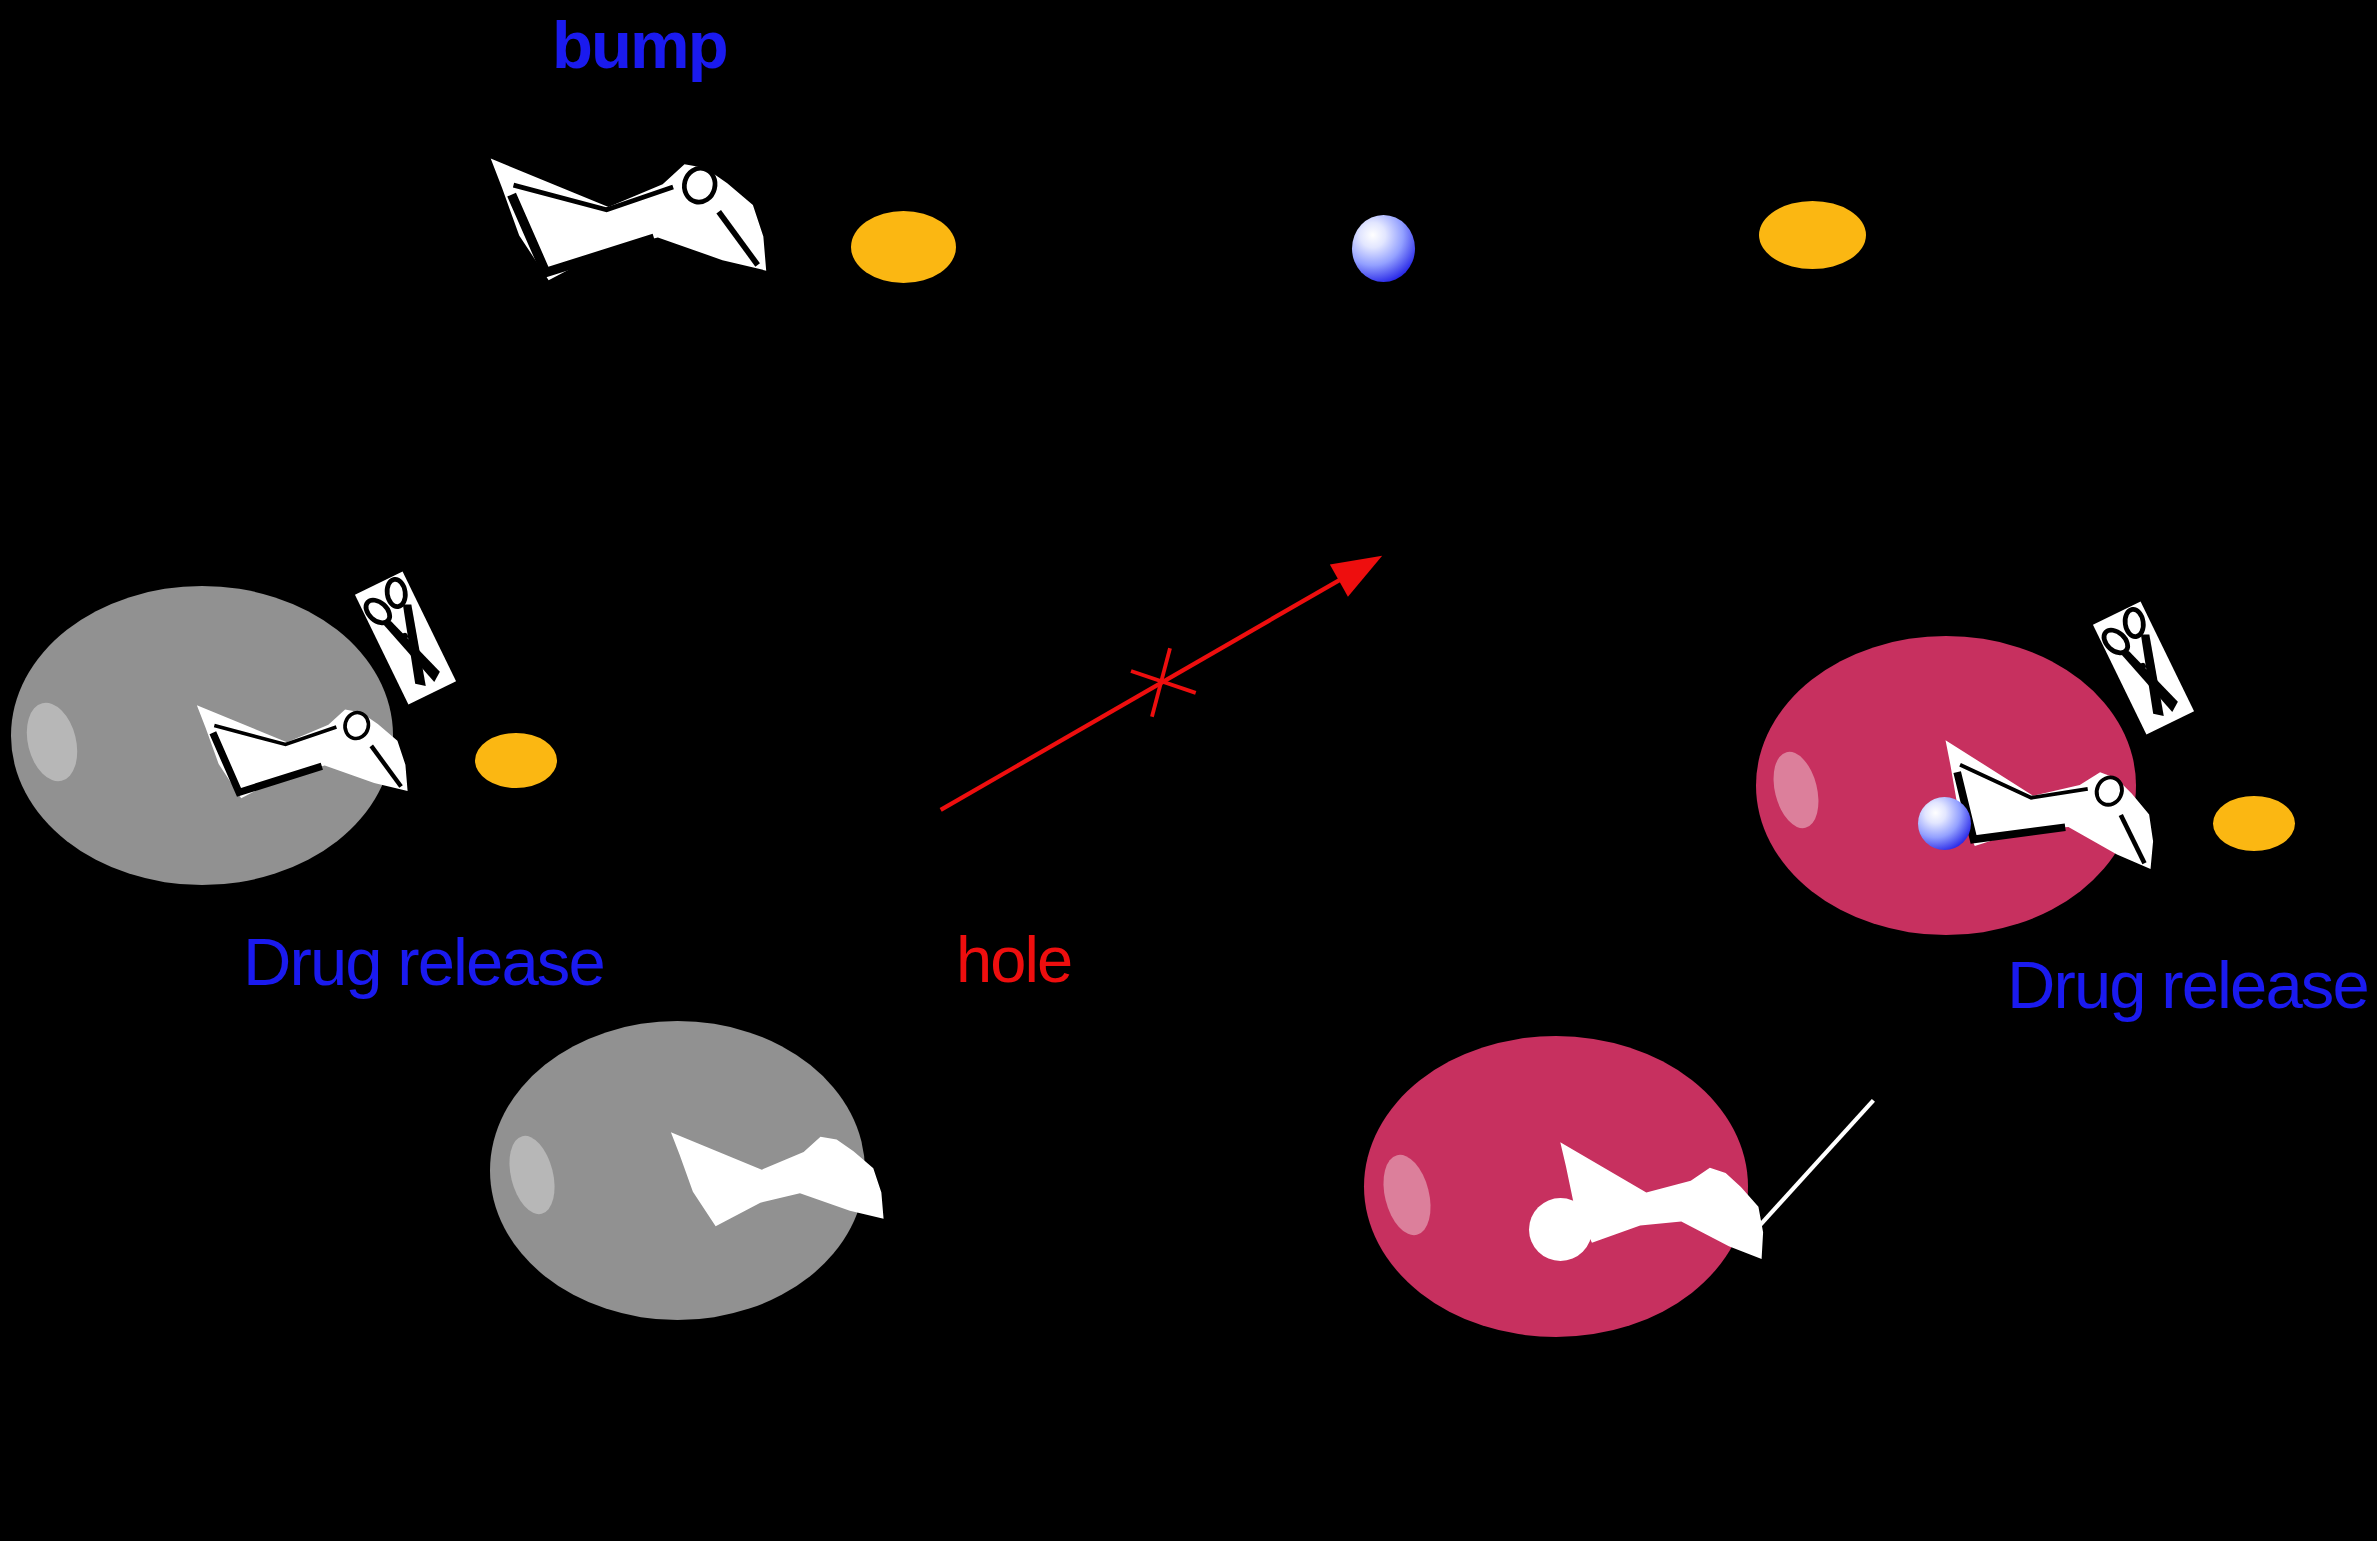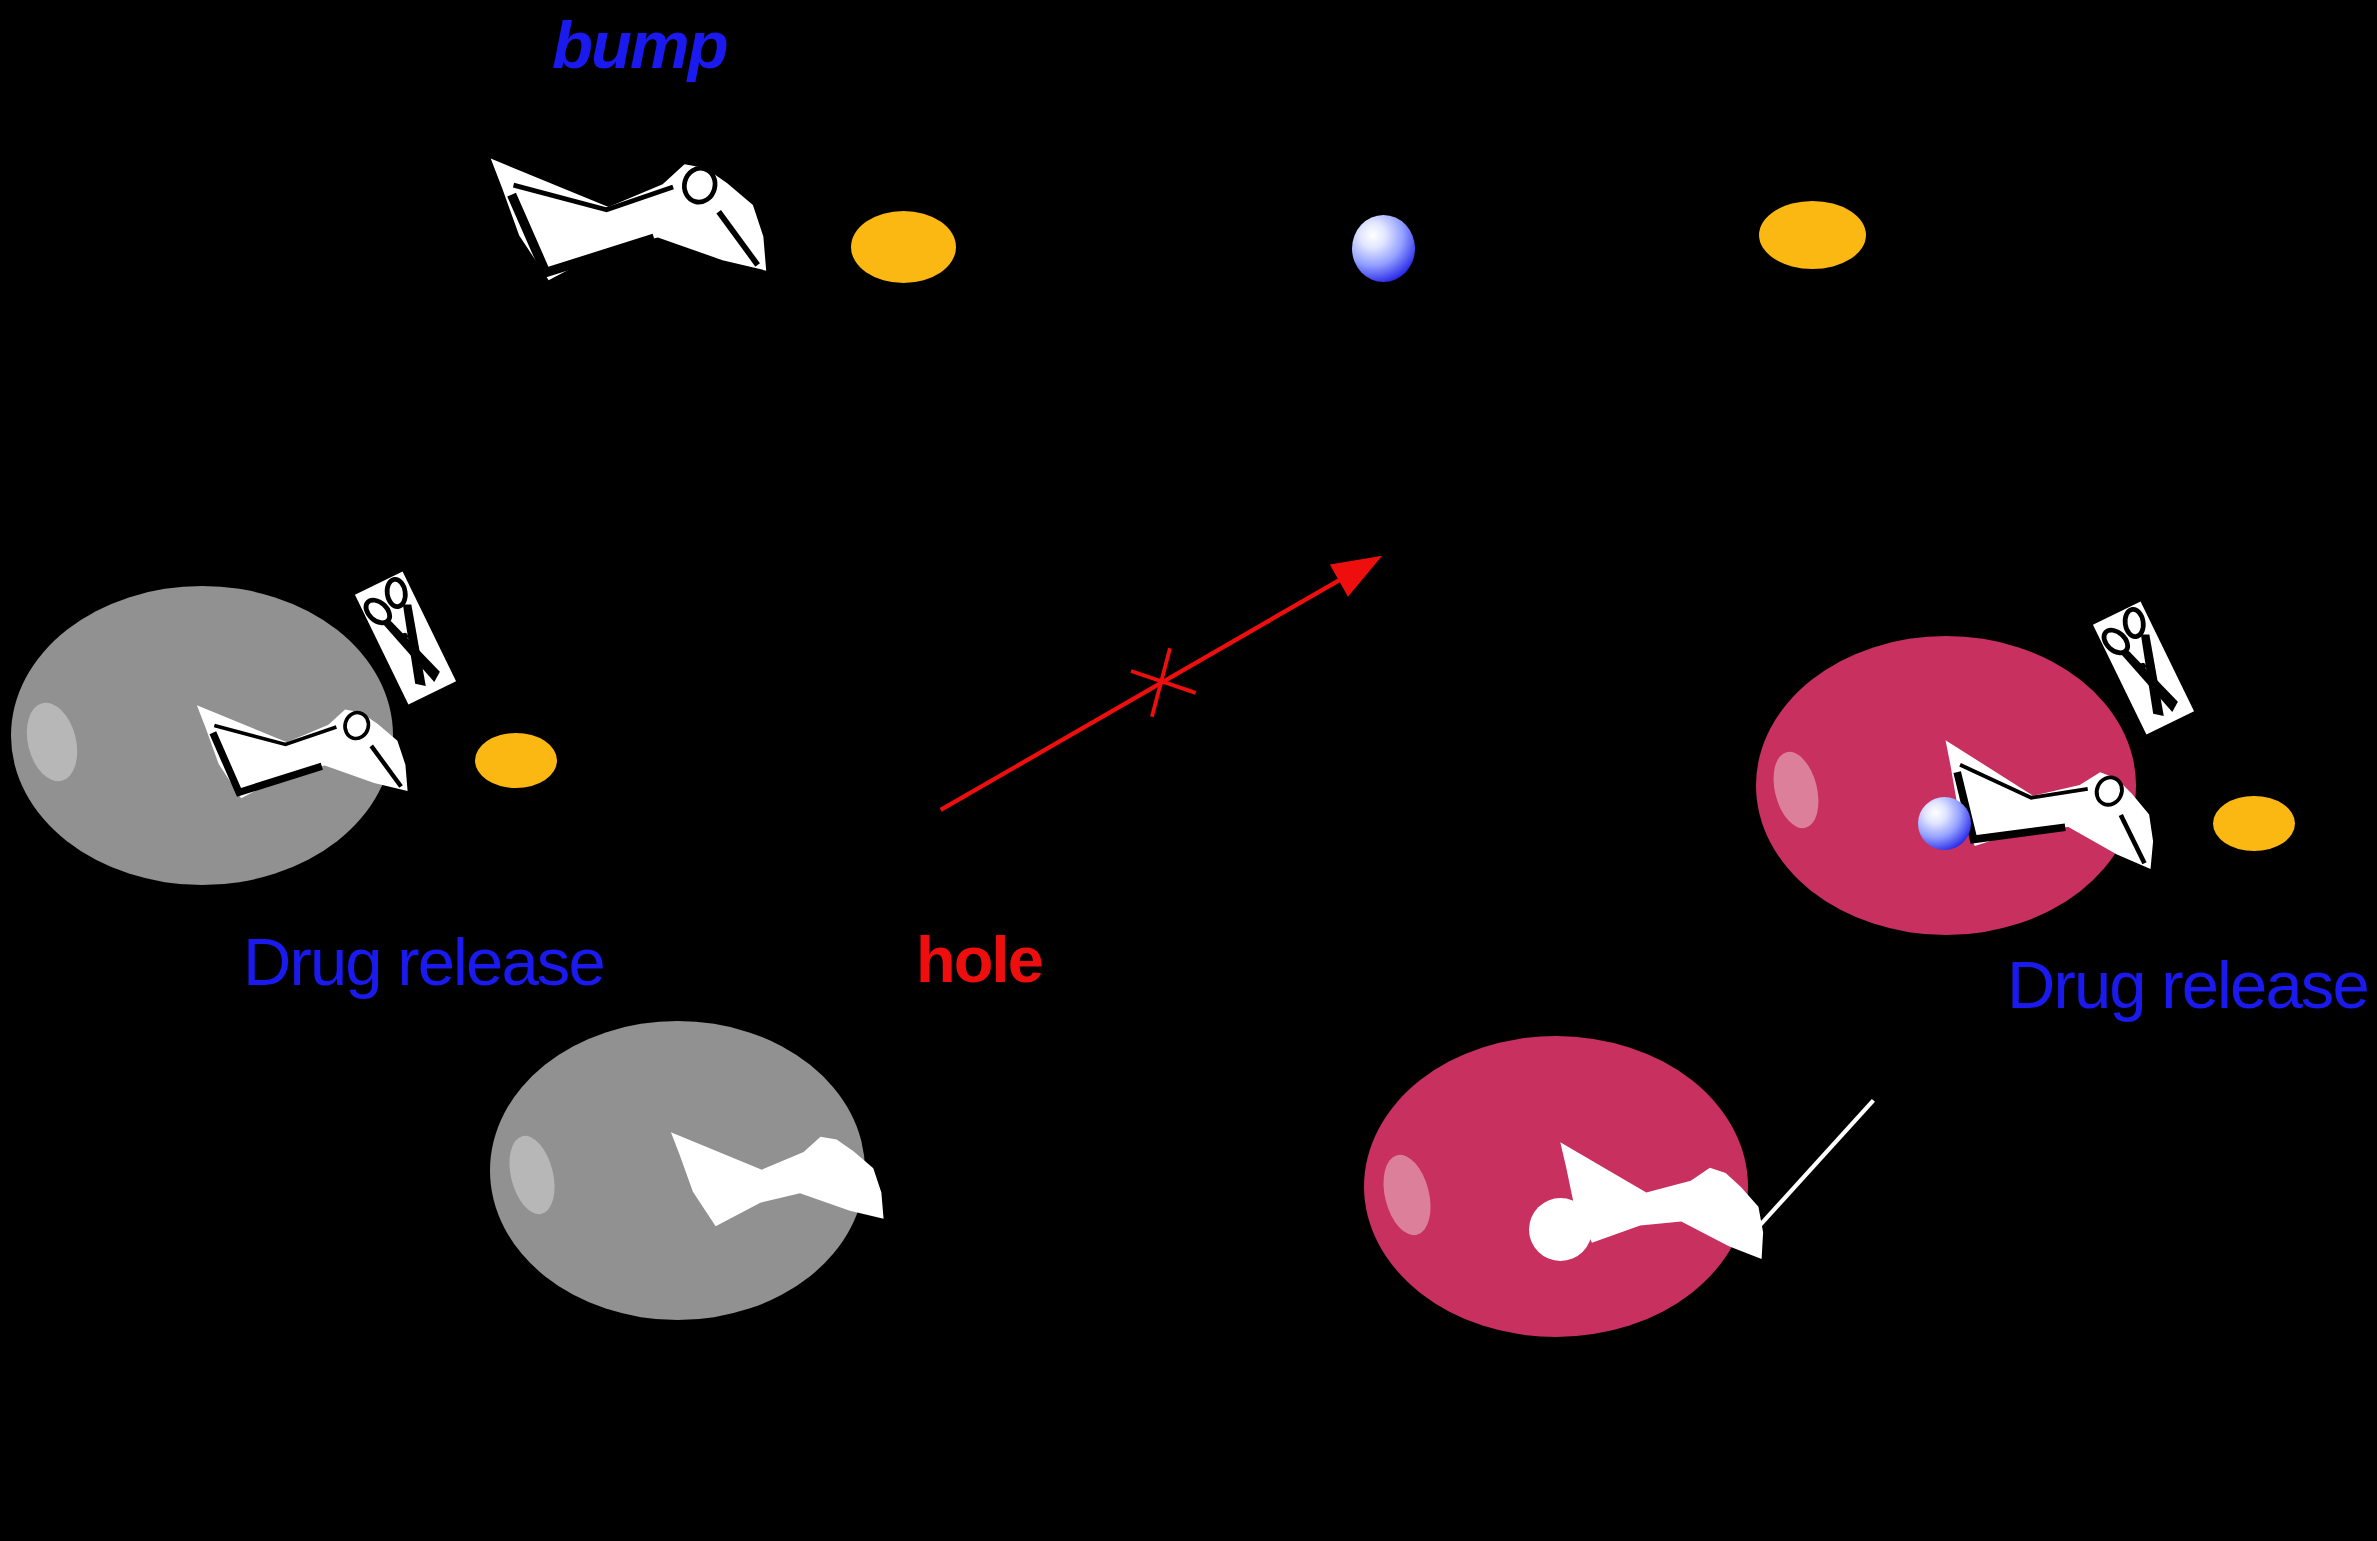--- a/index.html
+++ b/index.html
@@ -1,22 +1,22 @@
 <!DOCTYPE html>
 <html style="--background: #000000; --label-blue: #1a1aef; --label-red: #ee0e0e; --arrow-red: #ee0e0e; --cell-gray: #919191; --cell-gray-highlight: #b7b7b7; --cell-pink: #c7305f; --cell-pink-highlight: #dc7f9b; --ligand-orange: #fbb712; --protein-white: #ffffff; --drug-sphere-blue: #2b2be8;font-size:15px"><head>
 <meta charset="utf-8">
 <style>
   html,body{margin:0;padding:0;background:#000;}
   #stage{position:relative;width:2378px;height:1542px;background:var(--background,#000);overflow:hidden;
          font-family:"Liberation Sans","DejaVu Sans",sans-serif;}
   .abs{position:absolute;}
   .label{white-space:nowrap;line-height:1;letter-spacing:-1.9px;}
   .label-blue{color:var(--label-blue,#1a1aef);}
-  .label-red{color:var(--label-red,#ee0e0e);font-weight:bold;}
-  .bold{font-weight:bold;font-style:italic;}
+  .label-red{color:var(--label-red,#ee0e0e);font-weight:normal;margin-left:40px;}
+  .bold{font-weight:bold;}
   .cell{border-radius:50%;}
   .cell-gray{background:var(--cell-gray,#919191);}
   .cell-pink{background:var(--cell-pink,#c7305f);}
   .cell-hi{border-radius:50%;}
   .cell-hi-gray{background:var(--cell-gray-highlight,#b7b7b7);}
   .cell-hi-pink{background:var(--cell-pink-highlight,#dc7f9b);}
   .ligand{border-radius:50%;background:var(--ligand-orange,#fbb712);}
   .sphere{border-radius:50%;
     background:radial-gradient(circle at 33% 30%, #ffffff 0%, #e2e6ff 20%, #93a0ff 48%, #2a2ae8 78%, #0000bb 100%);}
   .card{background:#fff;}

